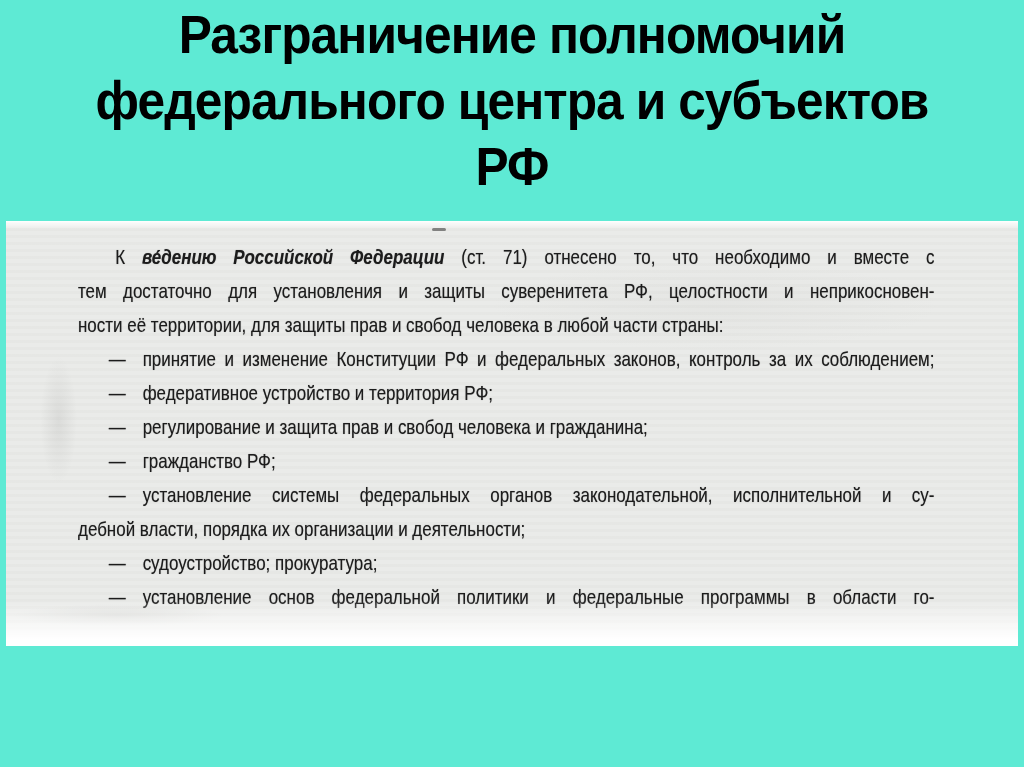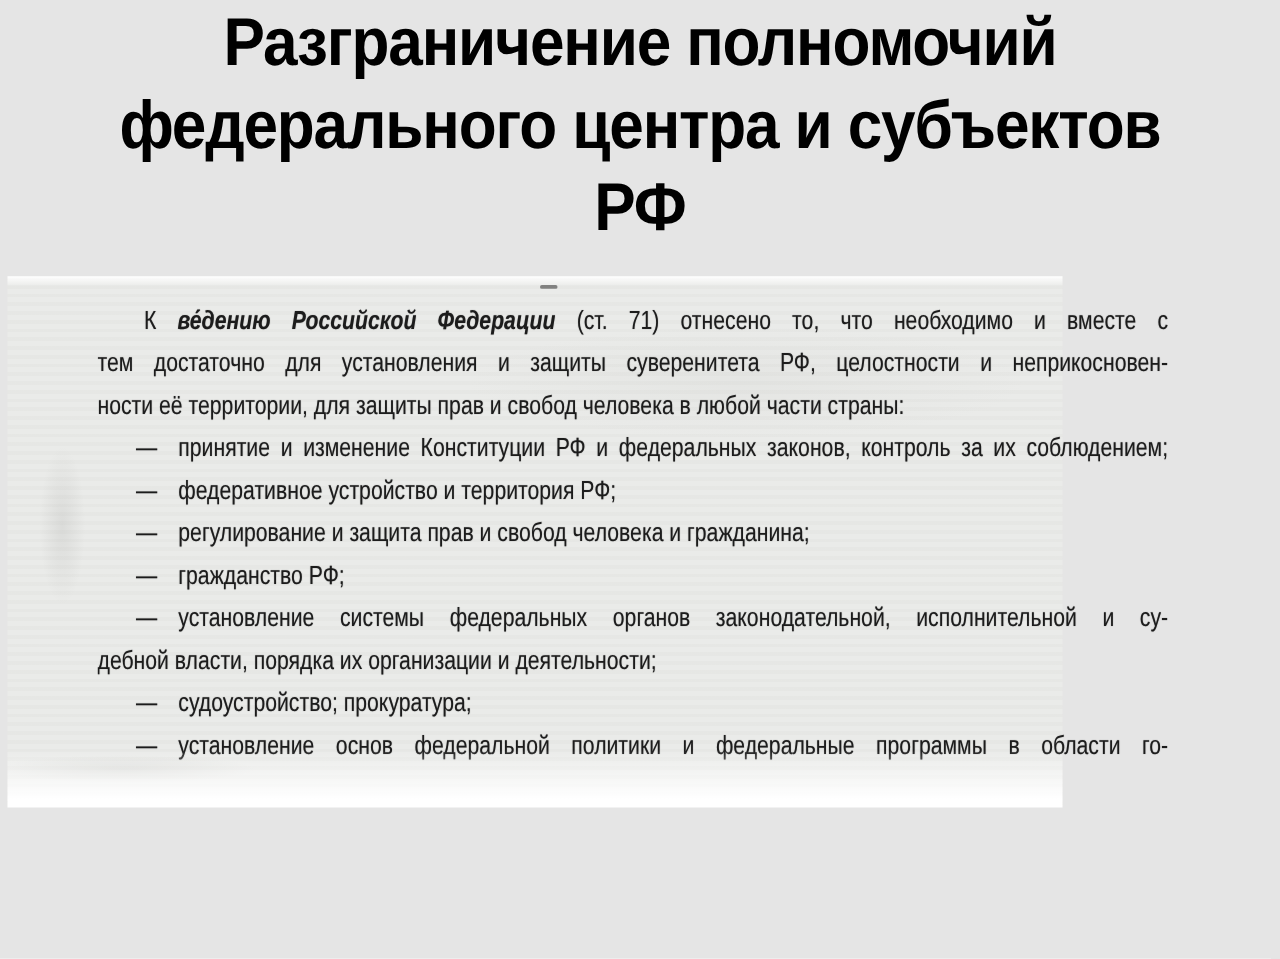--- a/index.html
+++ b/index.html
@@ -3,21 +3,21 @@
 <meta charset="utf-8">
 <style>
   html, body { margin: 0; padding: 0; }
   body {
     width: 1024px; height: 767px;
     background: #ffffff;
     overflow: hidden;
     font-family: "Liberation Sans", sans-serif;
     position: relative;
   }
-  .slide { position: absolute; inset: 0; background: #e5e5e5; }
+  .slide { position: absolute; inset: 0; background: #5eead4; }
 
   
   .title {
     position: absolute;
     left: 0; right: 0; top: 1px;
     margin: 0;
     text-align: center;
     color: #000000;
     font-size: 54px;
     line-height: 66px;
@@ -25,21 +25,21 @@
     letter-spacing: -1px;
     transform: scaleX(0.92);
     transform-origin: 50% 0;
   }
   .title .tl { display: block; }
 
   
   .scan {
     position: absolute;
     left: 6px; top: 221px;
-    width: 844px; height: 424px;
+    width: 1012px; height: 424px;
     background:
       radial-gradient(ellipse 150px 16px at 11% 93%, rgba(150,150,145,0.20), transparent 70%),
       radial-gradient(ellipse 26px 90px at 5.2% 47%, rgba(140,140,138,0.16), transparent 70%),
       radial-gradient(ellipse 300px 60px at 70% 20%, rgba(180,180,176,0.10), transparent 75%),
       repeating-linear-gradient(180deg, rgba(205,205,200,0.10) 0 3px, rgba(255,255,255,0.06) 3px 7px),
       #e9eae8;
     text-decoration: underline;
   }
   
   .scan::before {

